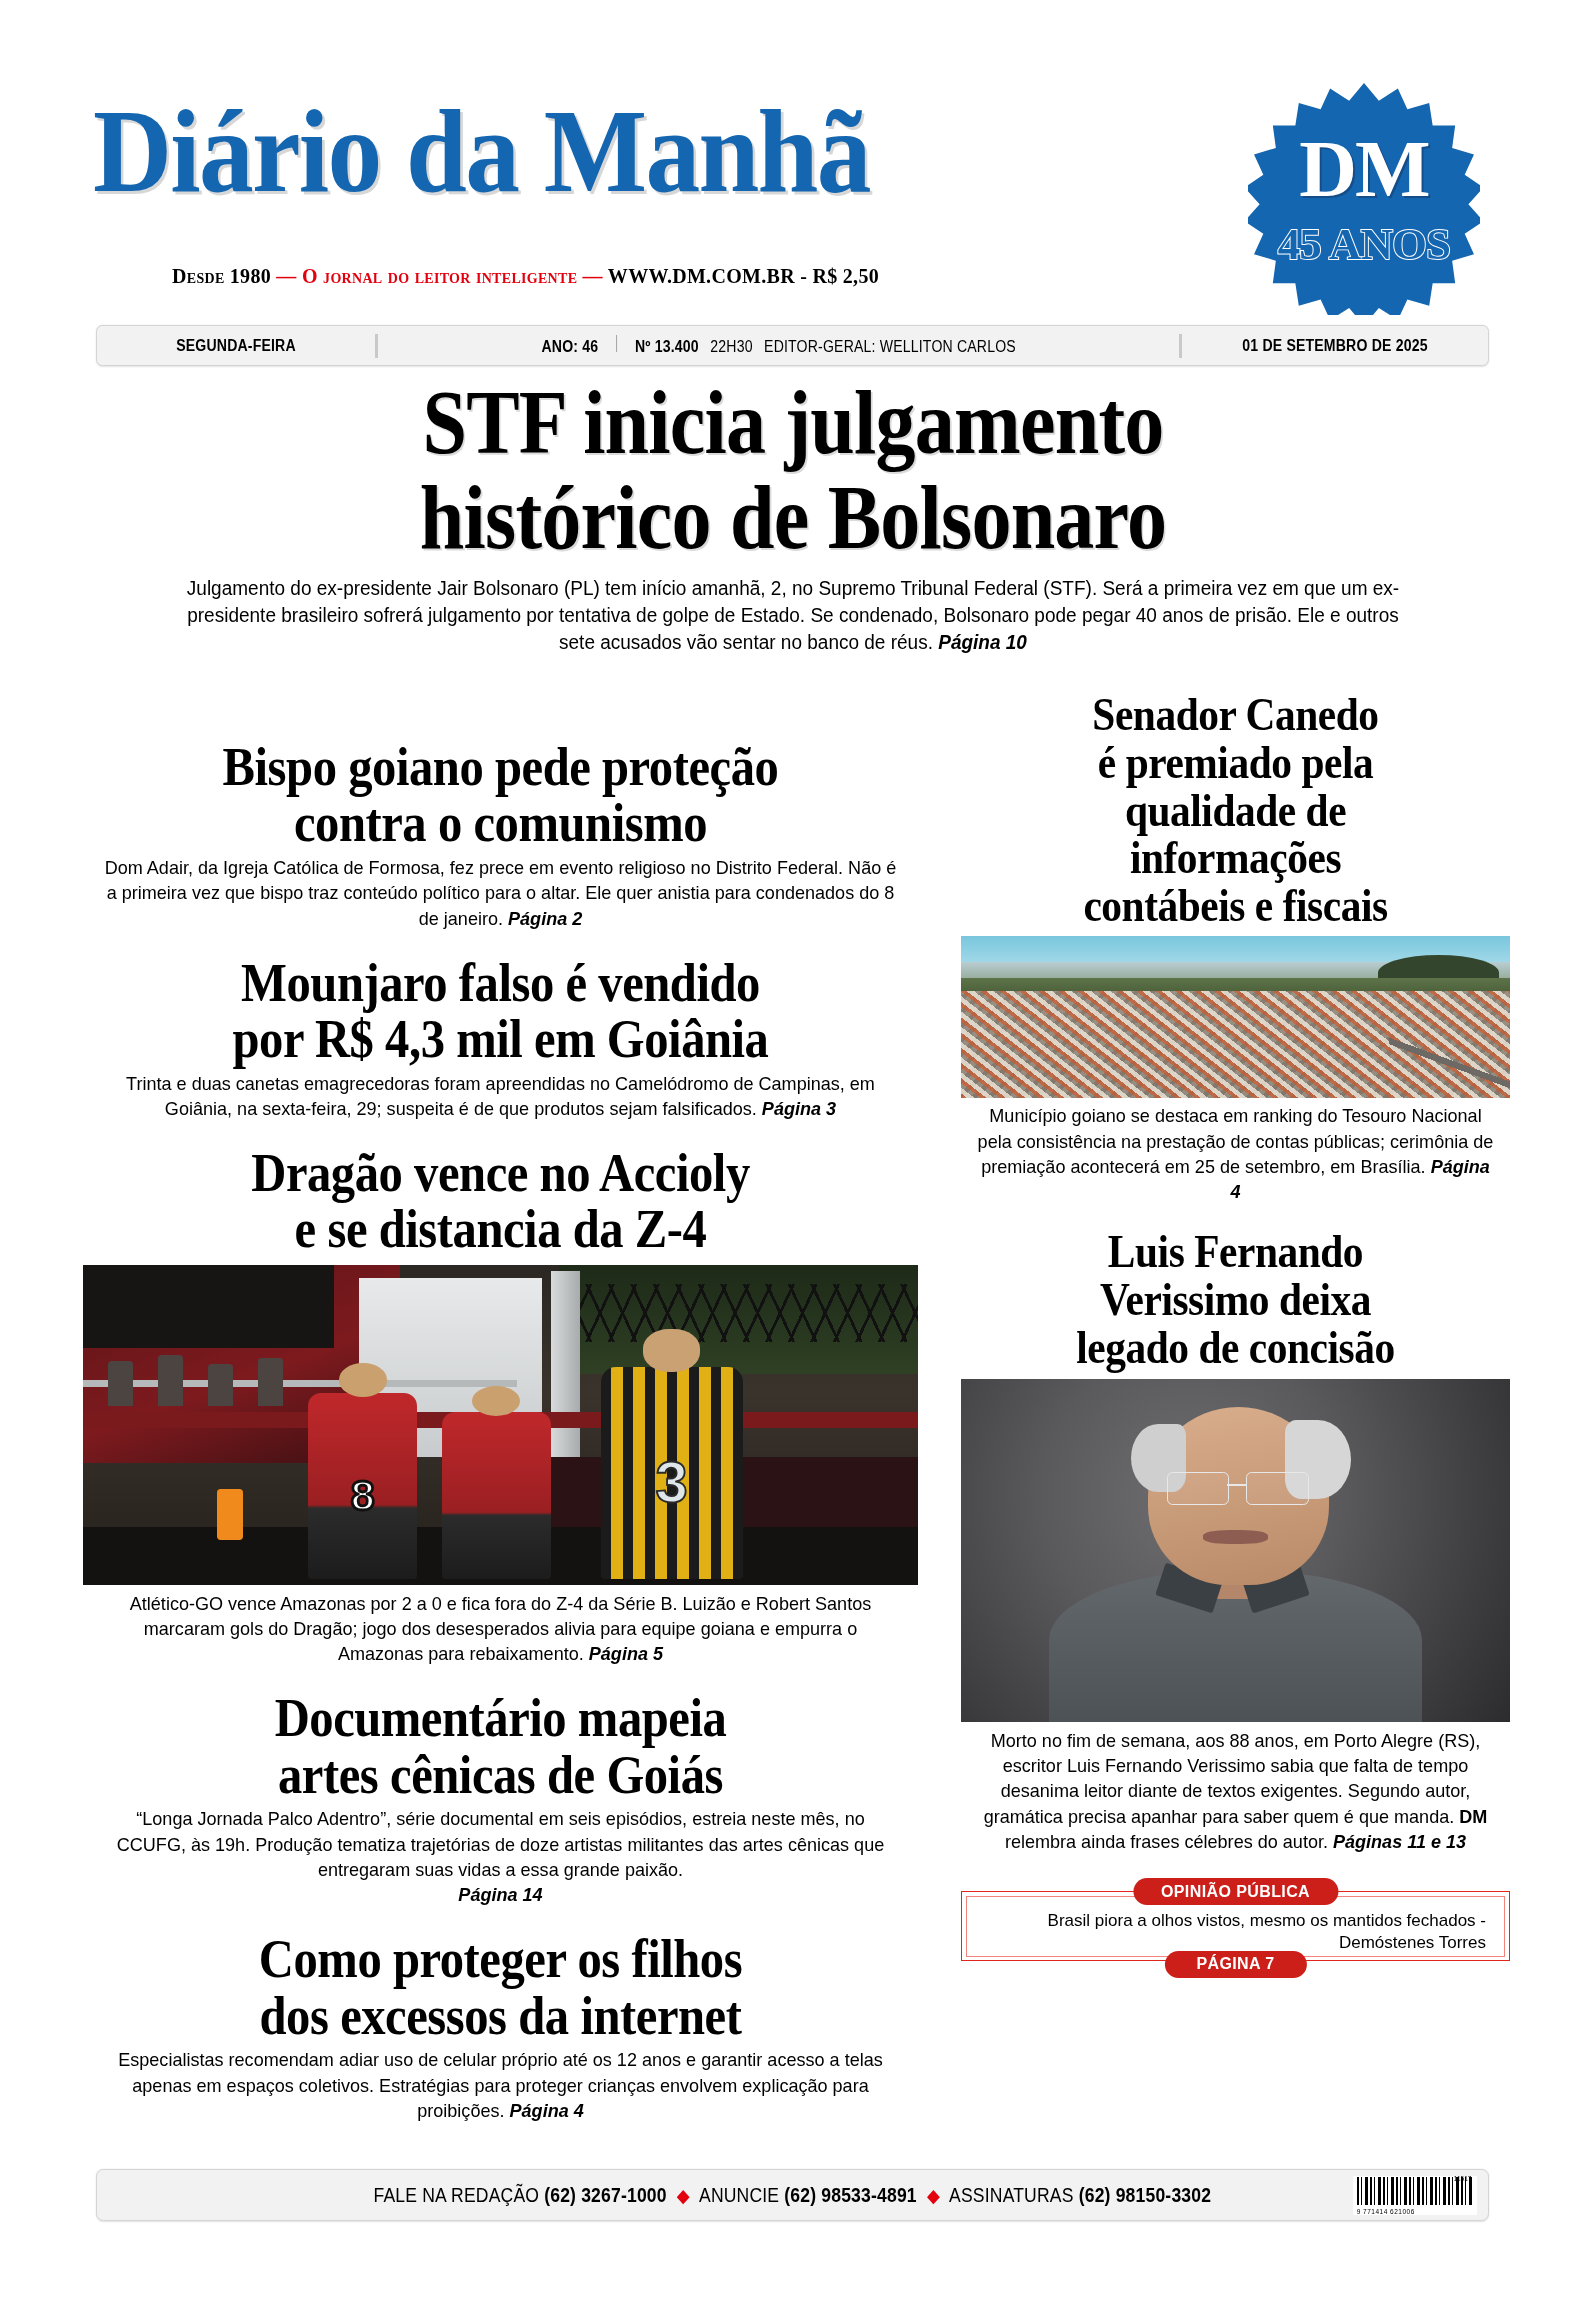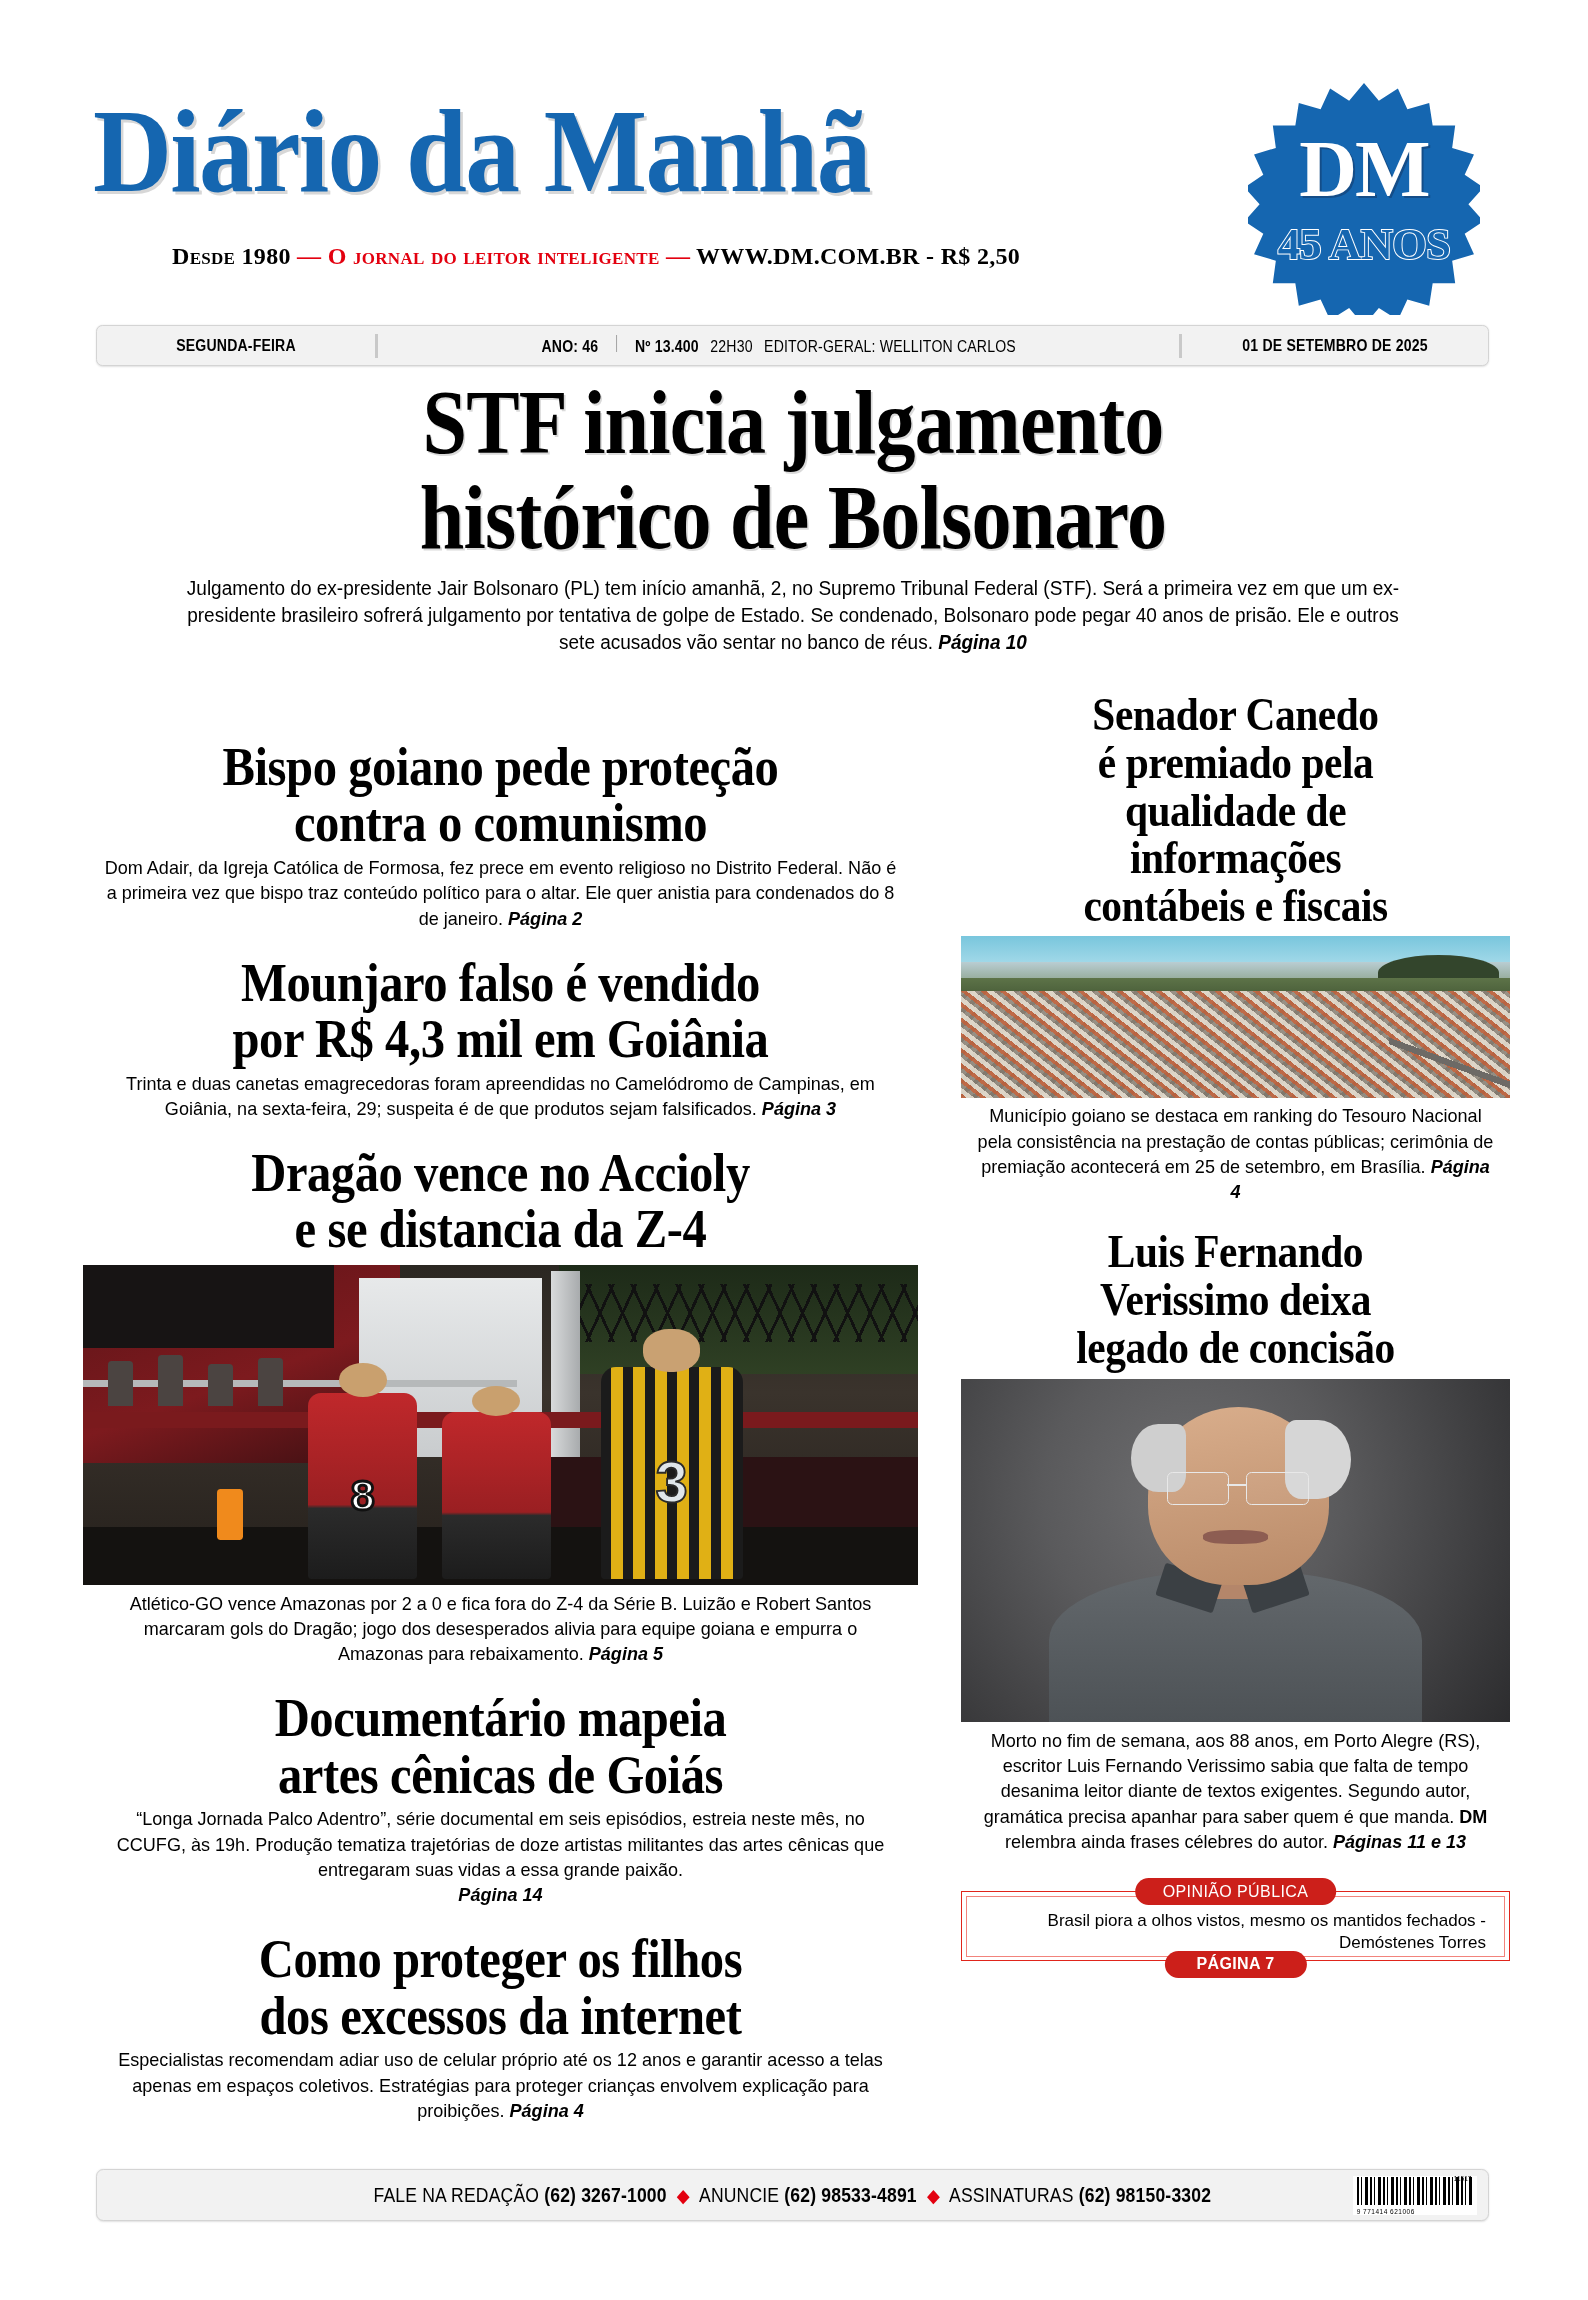--- a/index.html
+++ b/index.html
@@ -21,24 +21,24 @@
     font-size:119px;
     line-height:0.86;
     letter-spacing:-1.9px;
     color:#1566b0;
     transform:scaleX(0.92);
     transform-origin:left center;
     text-shadow:2.8px 2.8px 0 rgba(140,140,140,.35);
     white-space:nowrap;
   }
   .tagline{
-    position:absolute;left:172px;top:243px;
+    position:absolute;left:172px;top:265px;
     font-family:"Liberation Serif", serif;
     font-weight:700;
-    font-size:24px;
+    font-size:20px;
     letter-spacing:0.3px;
     white-space:nowrap;
     font-variant:small-caps;
   }
   .tagline .red{color:#e3000f;}
   .tagline .sep{color:#e3000f;font-weight:700;}
 
   
   .seal{position:absolute;left:1248px;top:83px;width:232px;height:232px;}
   .seal .star{
@@ -189,21 +189,21 @@
     border:1.9px solid #e0251b;box-sizing:border-box;
     background:#fff;
   }
   .opbox .frame:after{
     content:"";position:absolute;left:3.7px;top:3.7px;right:3.7px;bottom:3.7px;
     border:1.9px solid #f2847c;
   }
   .opbox .tagtop{
     position:absolute;left:50%;top:0;transform:translateX(-50%);
     background:#cc1f1a;color:#fff;border-radius:20.4px;
-    padding:4.6px 28px;font-size:16px;font-weight:400;letter-spacing:0.4px;
+    padding:4.6px 28px;font-size:16px;font-weight:700;letter-spacing:0.4px;
     white-space:nowrap;z-index:3;
   }
   .opbox .tagbot{
     position:absolute;left:50%;bottom:-3.7px;transform:translateX(-50%);
     background:#cc1f1a;color:#fff;border-radius:20.4px;
     padding:4.6px 32px;font-size:16px;font-weight:700;letter-spacing:0.4px;
     white-space:nowrap;z-index:3;
   }
   .opbox .optext{
     position:absolute;left:24px;right:24px;top:32px;text-align:right;

